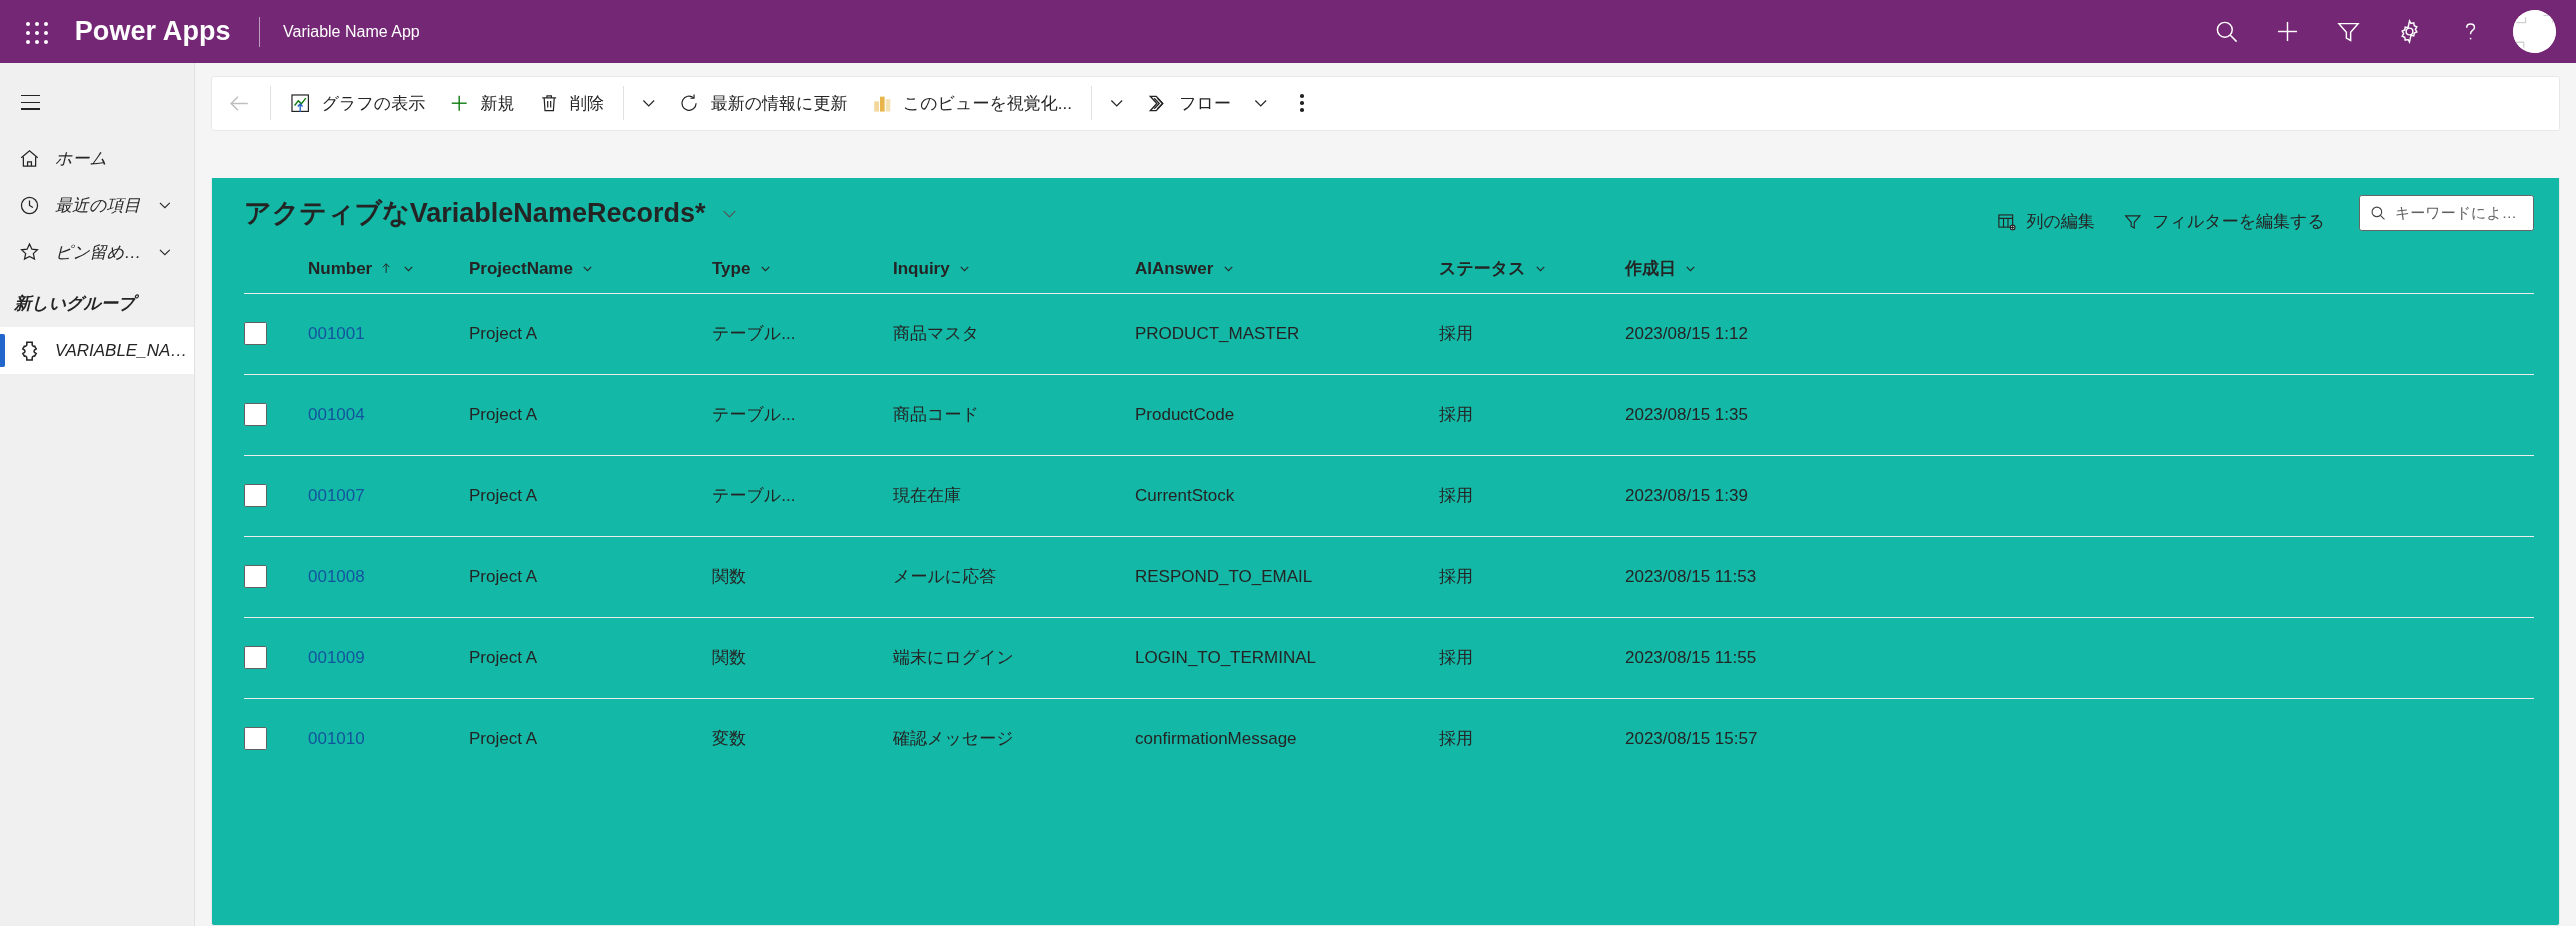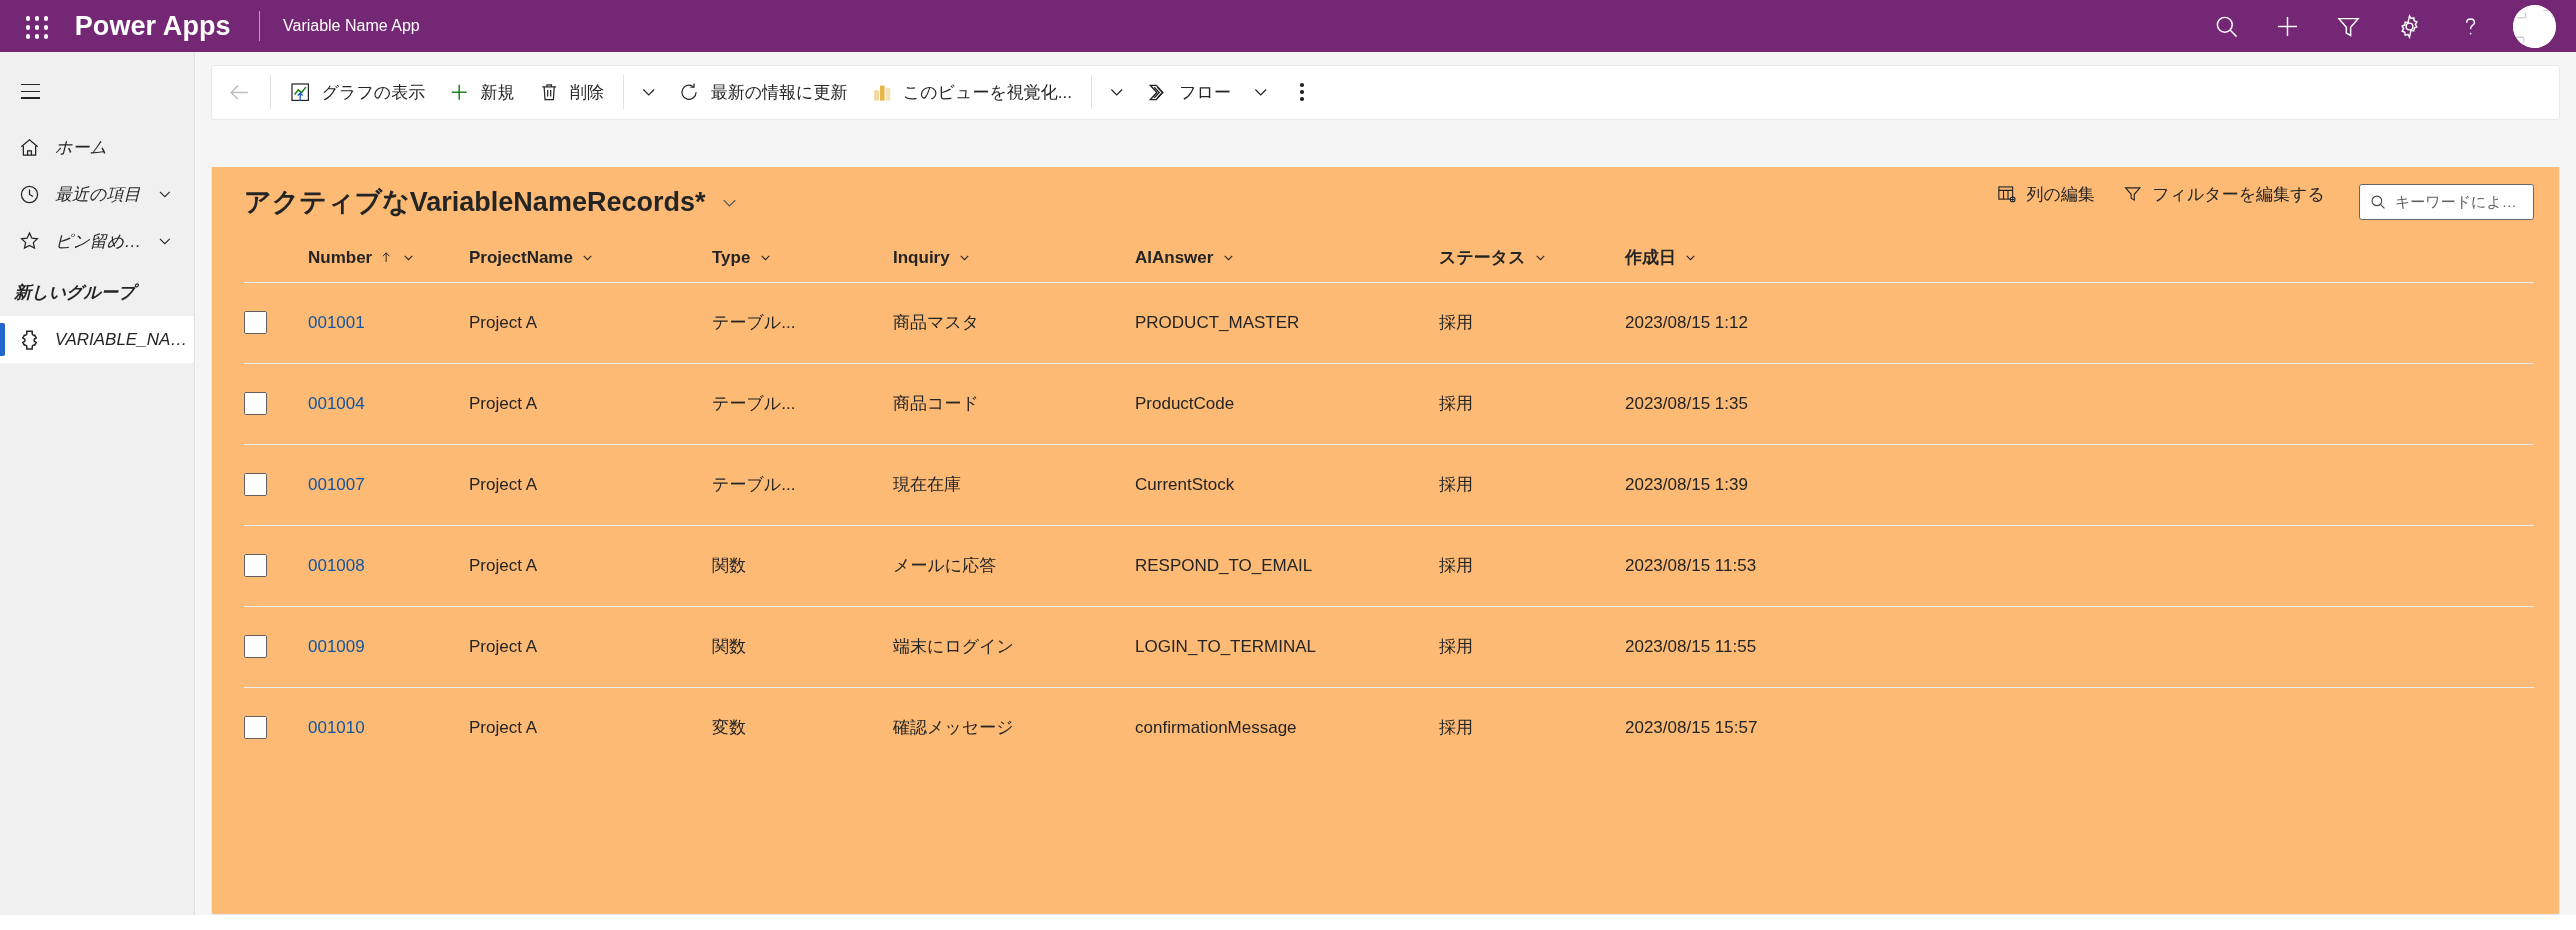--- a/index.html
+++ b/index.html
@@ -6,21 +6,21 @@
   * { box-sizing: border-box; margin: 0; padding: 0; }
   html, body {
     width: 2576px; height: 930px;
     font-family: "Liberation Sans", "DejaVu Sans", sans-serif;
     background: #ffffff;
     overflow: hidden;
   }
 
   
   .app-header {
-    height: 52px;
+    height: 63px;
     background: #742774;
     display: flex;
     align-items: center;
     color: #ffffff;
     position: relative;
   }
   .waffle {
     width: 39px; height: 39px;
     margin-left: 16px; margin-right: 9px;
     display: grid;
@@ -181,21 +181,21 @@
   .cmd-overflow {
     width: 36px; height: 41px;
     display:flex; flex-direction: column; align-items:center; justify-content:center;
     gap: 3.6px; cursor: pointer; border-radius: 2.7px;
     margin-left: 5.4px;
   }
   .cmd-overflow i { width: 3.6px; height: 3.6px; border-radius: 50%; background: #242424; display: block; }
 
   
   .listpanel {
-    background: #fdba74;
+    background: #14b8a6;
     border: 0.9px solid #e8e8e8;
     border-top: none;
     border-radius: 0 0 2.7px 2.7px;
     margin-top: 11.6px;
     flex: 1 1 auto;
     display: flex;
     flex-direction: column;
     min-height: 0;
   }
   .list-head {
@@ -207,21 +207,21 @@
   }
   .view-title {
     font-size: 27px;
     font-weight: bold;
     color: #242424;
     white-space: nowrap;
   }
   .view-caret { margin-left: 12.5px; display:flex; align-items:center; cursor: pointer; }
   .head-right { margin-left: auto; display: flex; align-items: center; gap: 5.4px; }
   .hbtn {
-    display: flex; align-items: flex-start;
+    display: flex; align-items: flex-end;
     height: 39px; padding: 0 10.7px;
     cursor: pointer; border-radius: 2.7px;
     white-space: nowrap;
   }
   .hbtn .ci { display:flex; align-items:center; margin-right: 9px; }
   .hbtn span.t { font-size: 17px; color: #242424; }
   .searchbox {
     width: 175px; height: 36px;
     border: 0.9px solid #666666;
     border-radius: 2.7px;

